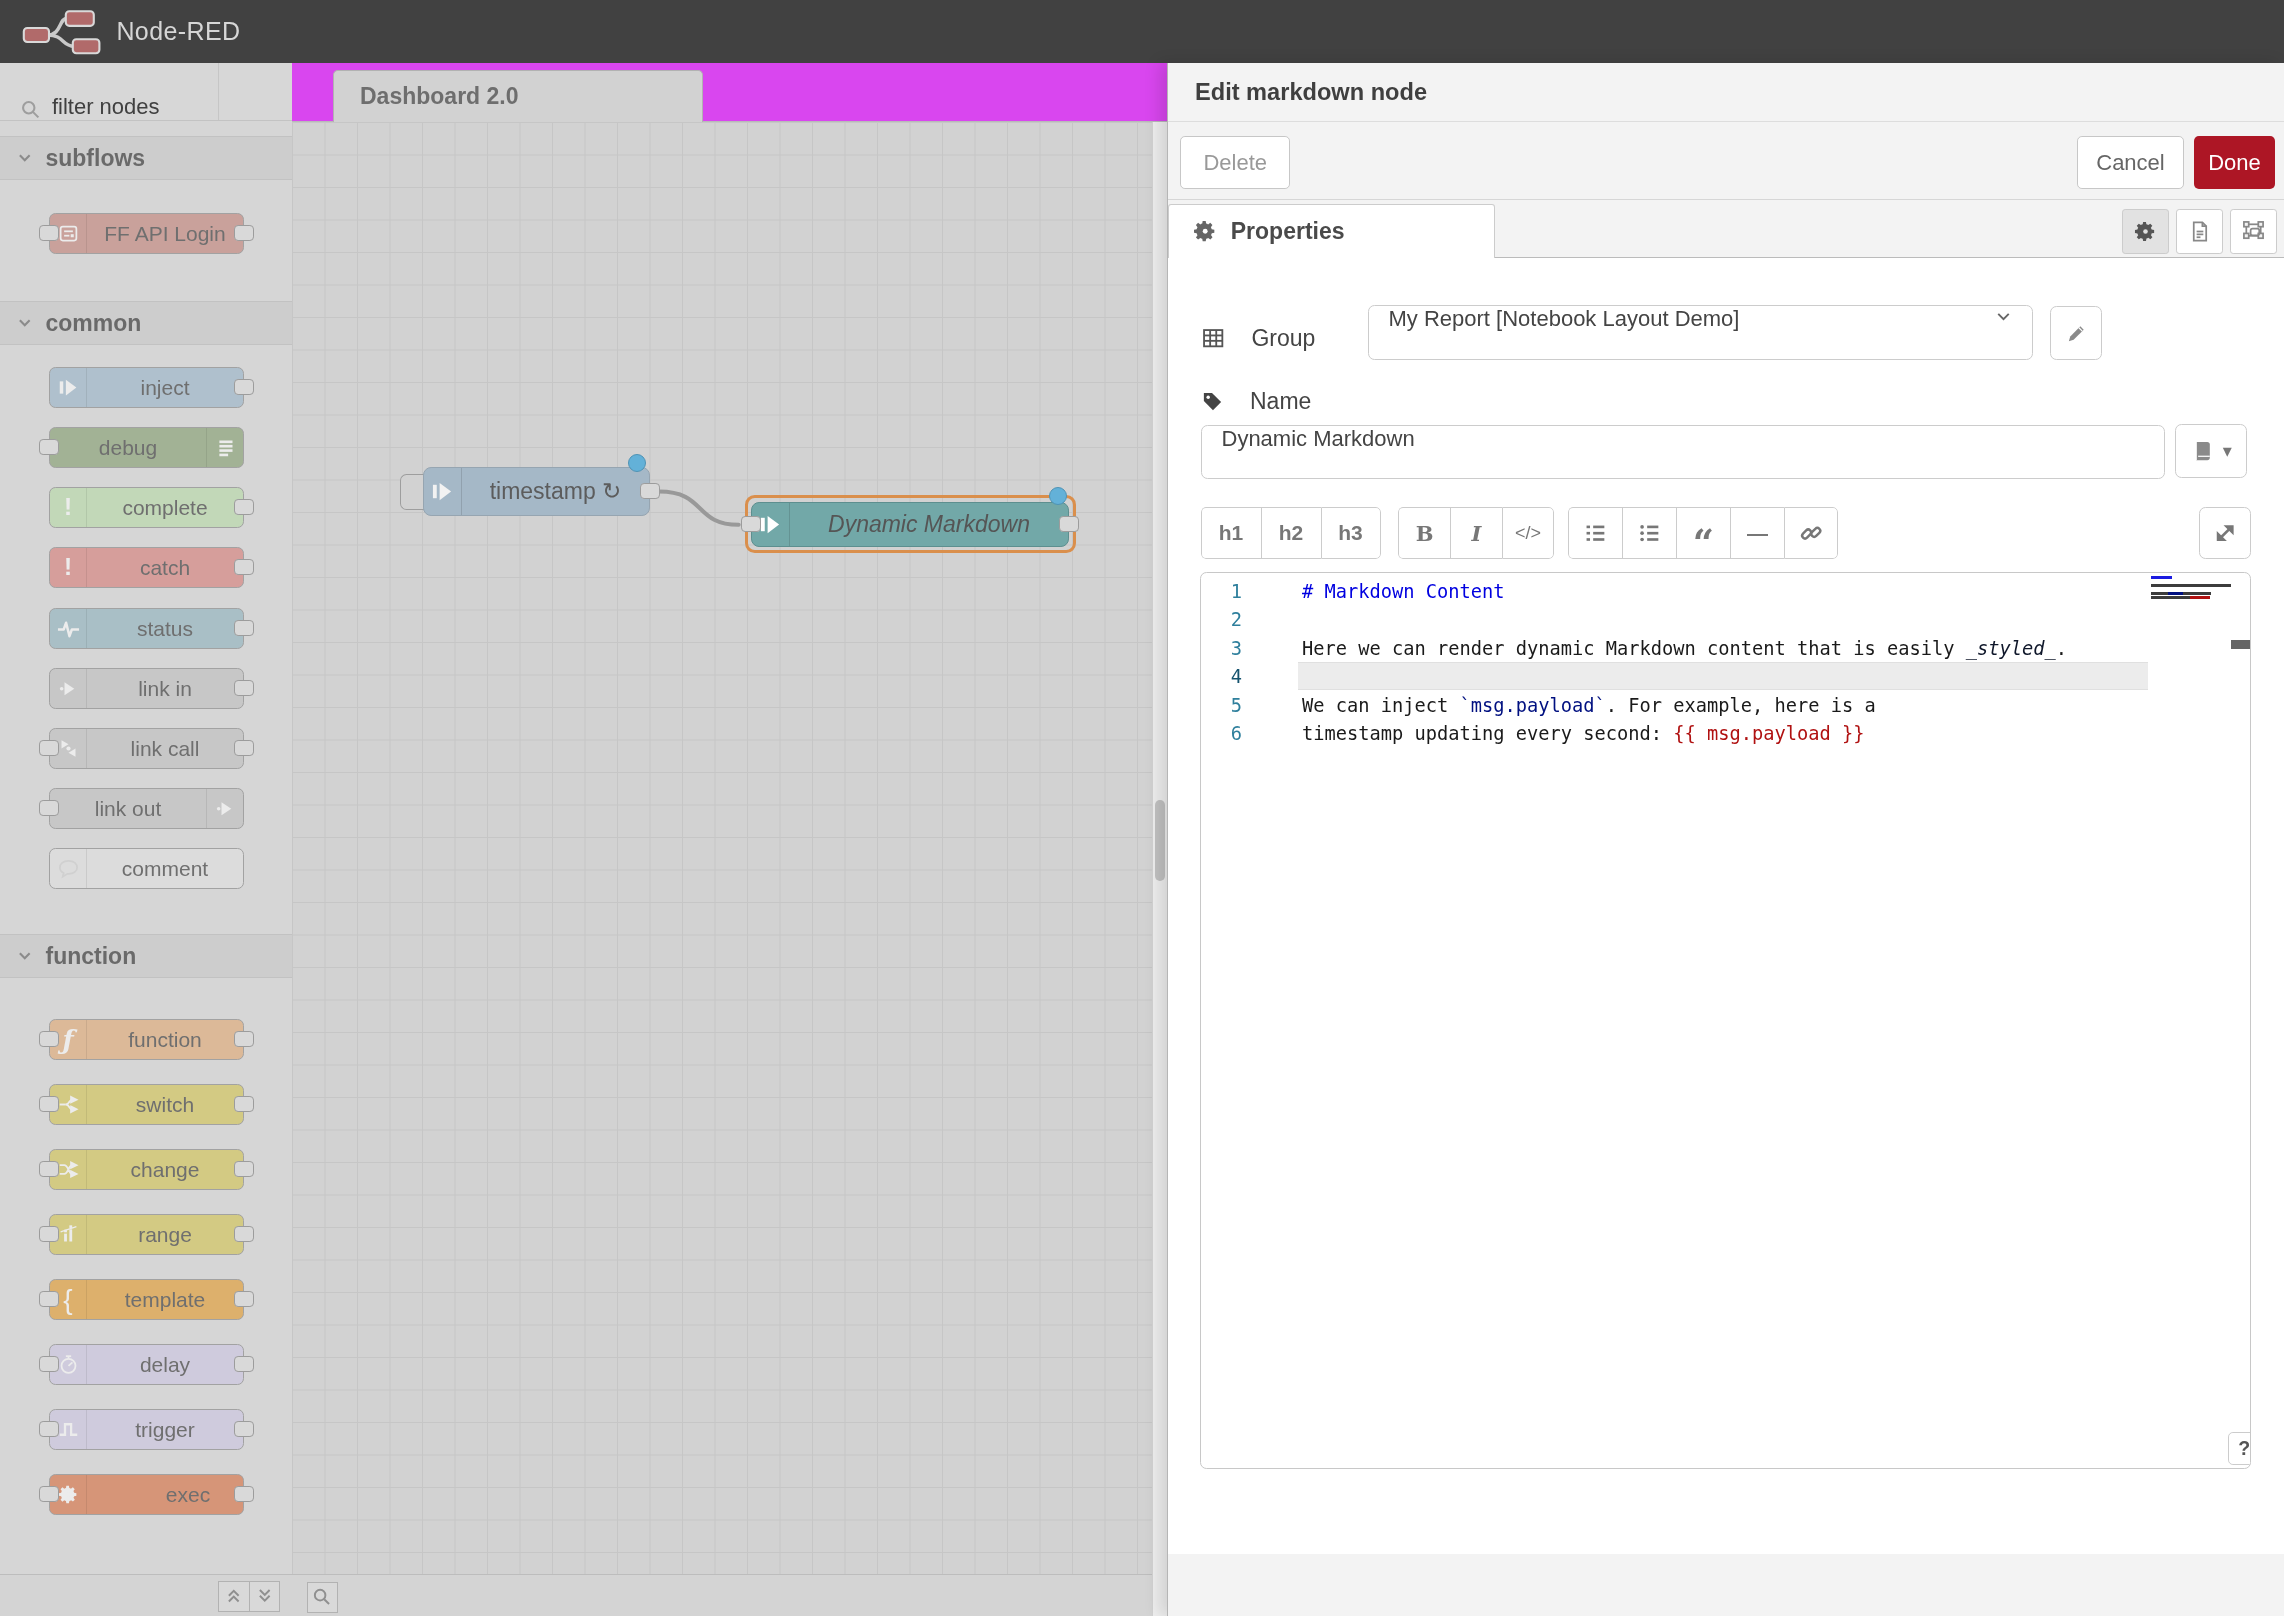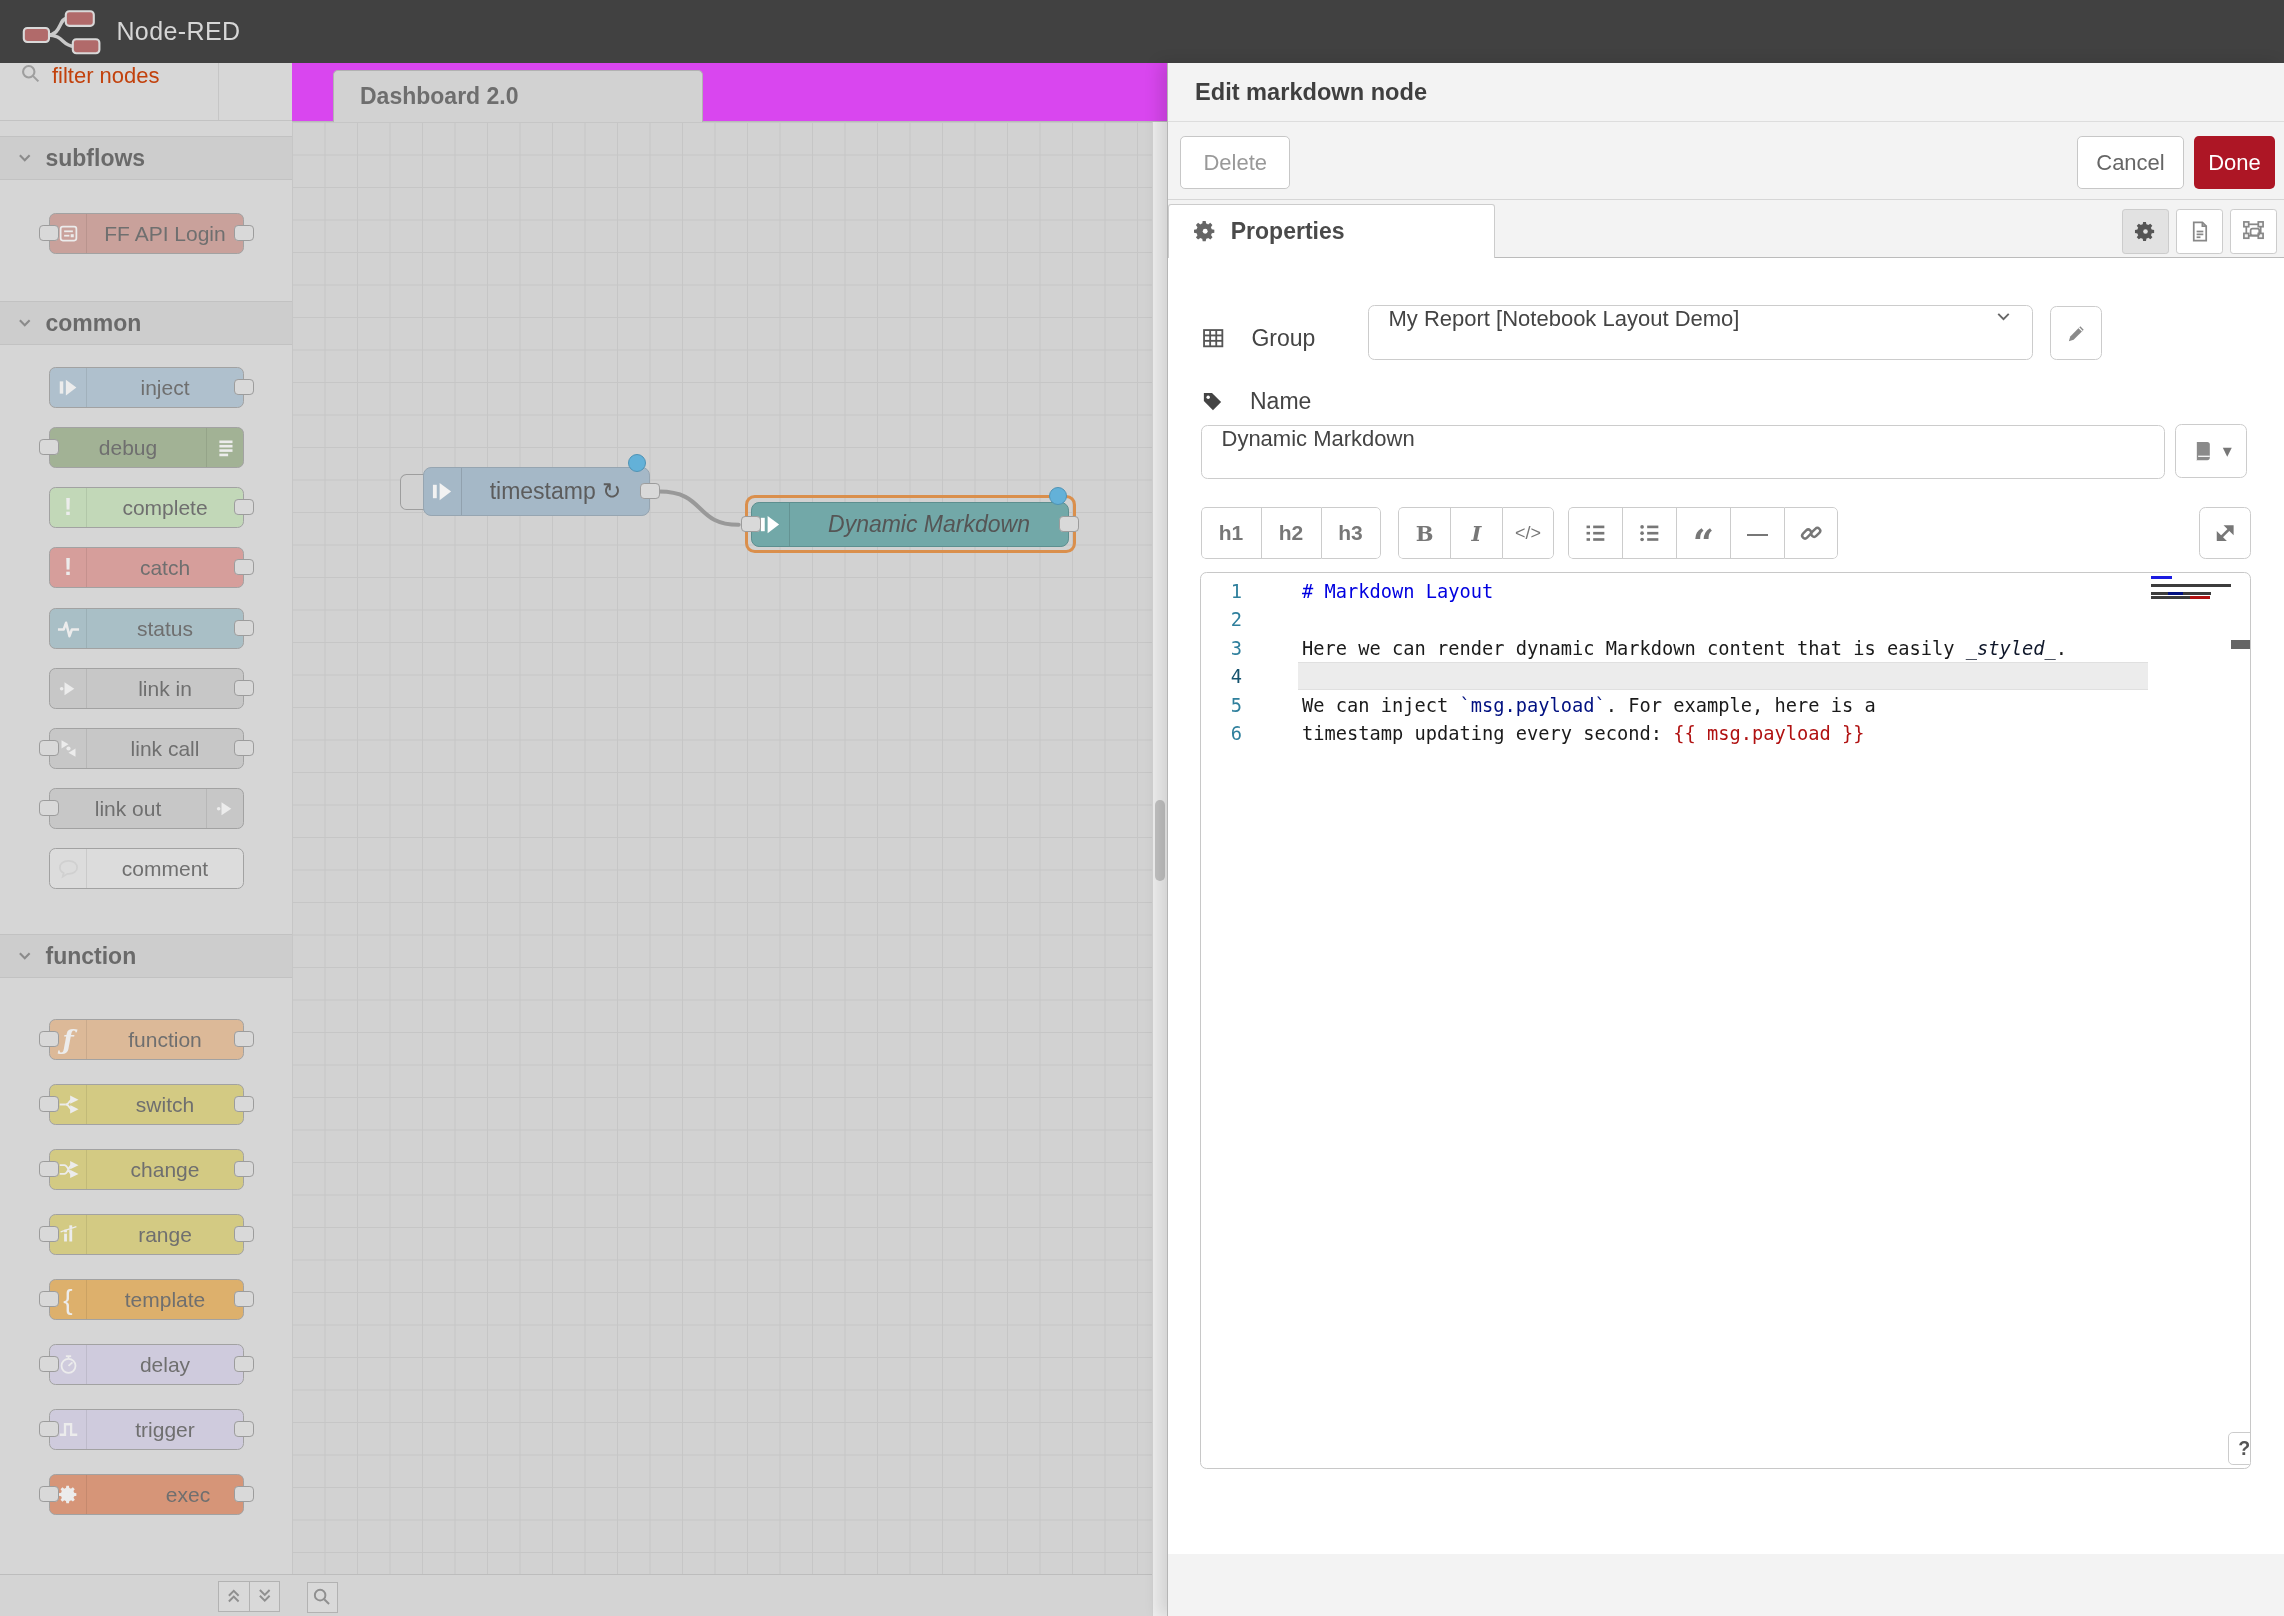--- a/index.html
+++ b/index.html
@@ -6,21 +6,21 @@
   #stage{position:relative;width:2284px;height:1616px;overflow:hidden;background:#d2d2d2;
          font-family:"Liberation Sans",sans-serif;-webkit-font-smoothing:antialiased;}
   .abs{position:absolute;}
   
   #header{left:0;top:0;width:2284px;height:63px;background:#414141;display:flex;align-items:center;}
   #logo{width:84px;height:47px;margin-left:21px;}
   #brand{color:#d6d6d6;font-size:25px;font-weight:500;margin-left:11.4px;letter-spacing:0.4px;}
   
   #palette{left:0;top:63px;width:292px;height:1511px;background:#d6d6d6;border-right:0.8px solid #b8b8b8;}
   #filter{left:0;top:63px;width:292px;height:57px;background:#d7d7d7;border-bottom:0.8px solid #c3c3c3;
-          display:flex;align-items:flex-start;color:#c2410c;font-size:22px;}
+          display:flex;align-items:flex-end;color:#404040;font-size:22px;}
   #filter .vline{position:absolute;left:218px;top:0;width:0.8px;height:57px;background:#c6c6c6;}
   .pal-header{left:0;width:292px;height:42px;background:#cdcdcd;border-top:0.8px solid #c2c2c2;border-bottom:0.8px solid #c2c2c2;
           display:flex;align-items:center;color:#6a6a6a;font-weight:bold;font-size:23px;}
   .pal-header .chev{margin:0 11.4px 0 14.6px;color:#8b8b8b;}
   .pnode{position:absolute;left:49px;width:195px;height:41px;border:0.8px solid #a2a2a2;border-radius:6.5px;
          display:flex;align-items:stretch;box-sizing:border-box;}
   .picon{width:36px;display:flex;align-items:center;justify-content:center;color:#ececec;border-right:0.8px solid rgba(0,0,0,.08);}
   .pnode.rev .picon{border-right:none;border-left:0.8px solid rgba(0,0,0,.08);}
   .plabel{flex:1;display:flex;align-items:center;justify-content:center;font-size:21px;color:#6f6f6f;}
   .port{position:absolute;width:18px;height:14.6px;background:#d9d9d9;border:1.6px solid #9c9c9c;border-radius:4.1px;top:50%;margin-top:-9px;}
@@ -588,21 +588,21 @@
               <line x1="7" y1="17" x2="17" y2="7"></line>
               <polygon points="13.5,5.5 19,5.5 19,11"></polygon>
               <polygon points="10.5,18.5 5,18.5 5,13"></polygon>
             </svg>
         </span>
       </div>
 
       <div id="editor">
         <div id="curline"></div>
         <div id="elines">
-            <div class="eline" style="top: 4.9px;"><span class="lnum">1</span><span class="ecode"><span class="c-heading"># Markdown Layout</span></span></div>
+            <div class="eline" style="top: 4.9px;"><span class="lnum">1</span><span class="ecode"><span class="c-heading"># Markdown Content</span></span></div>
             <div class="eline" style="top: 33px;"><span class="lnum">2</span><span class="ecode"></span></div>
             <div class="eline" style="top: 62px;"><span class="lnum">3</span><span class="ecode"><span class="c-text">Here we can render dynamic Markdown content that is easily </span><span class="c-em">_styled_</span><span class="c-text">.</span></span></div>
             <div class="eline" style="top: 90px;"><span class="lnum act">4</span><span class="ecode"></span></div>
             <div class="eline" style="top: 119px;"><span class="lnum">5</span><span class="ecode"><span class="c-text">We can inject </span><span class="c-code">`msg.payload`</span><span class="c-text">. For example, here is a</span></span></div>
             <div class="eline" style="top: 147px;"><span class="lnum">6</span><span class="ecode"><span class="c-text">timestamp updating every second: </span><span class="c-mustache">{{ msg.payload }}</span></span></div>
           </div>
         <div id="minimap">
             <div class="mrow">
               <div class="mseg" style="left: 0px; width: 21px; background: rgb(27, 27, 224);"></div>
             </div>

